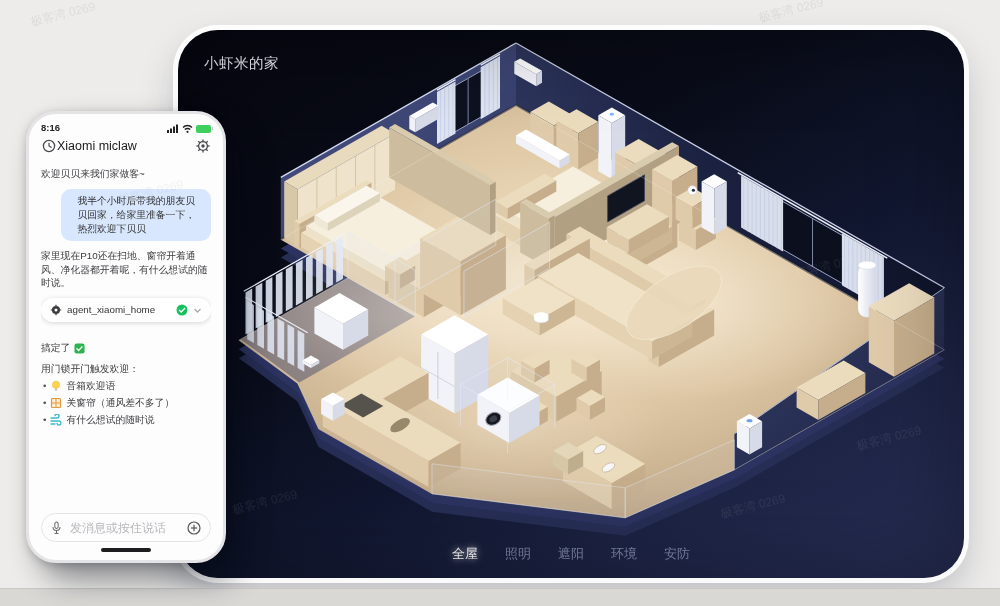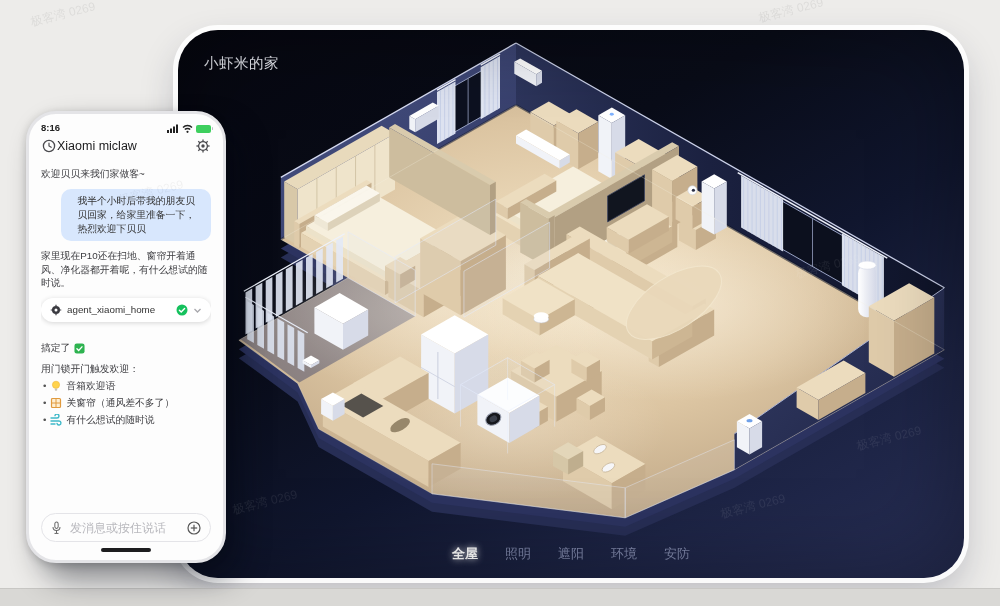--- a/index.html
+++ b/index.html
@@ -11,21 +11,21 @@
   .panel{position:absolute;left:178px;top:30px;width:786px;height:548px;border-radius:40px;
          background:linear-gradient(150deg,#060710 0%,#090c18 35%,#10162e 58%,#1d2445 78%,#272e55 100%);
          box-shadow:0 0 0 5px rgba(255,255,255,.9),0 16px 36px rgba(40,45,70,.25);overflow:hidden}
   .panel::after{content:'';position:absolute;inset:0;border-radius:inherit;
          box-shadow:inset 0 0 90px rgba(0,0,0,.35);pointer-events:none;z-index:3}
   .panel-title{position:absolute;left:26px;top:24px;z-index:2;font-size:14.5px;color:#e6e8ef;letter-spacing:.5px}
   svg.floorplan{position:absolute;inset:0;z-index:1}
   .tabs{position:absolute;left:50%;transform:translateX(-50%);bottom:15px;z-index:2;
         display:flex;gap:27px;font-size:13px;color:#7e86a8;white-space:nowrap}
   .tab{cursor:pointer}
-  .tab.active{color:#fff;font-weight:bold;text-shadow:0 0 7px rgba(255,255,255,.85)}
+  .tab.active{color:#fff;font-weight:normal;text-shadow:0 0 7px rgba(255,255,255,.85)}
 
   
   .wm{position:absolute;z-index:5;font-size:12px;transform:rotate(-14deg);pointer-events:none;white-space:nowrap}
   .wm.light{color:rgba(0,0,0,.07)}
   .wm.dark{color:rgba(255,255,255,.08)}
 
   
   .phone{position:absolute;left:26px;top:111px;width:200px;height:452px;z-index:4;background:#fdfdfd;
          border:3px solid #e4e4e7;border-radius:30px;box-sizing:border-box;
          box-shadow:14px 16px 30px rgba(5,8,20,.45),0 2px 8px rgba(0,0,0,.18)}

